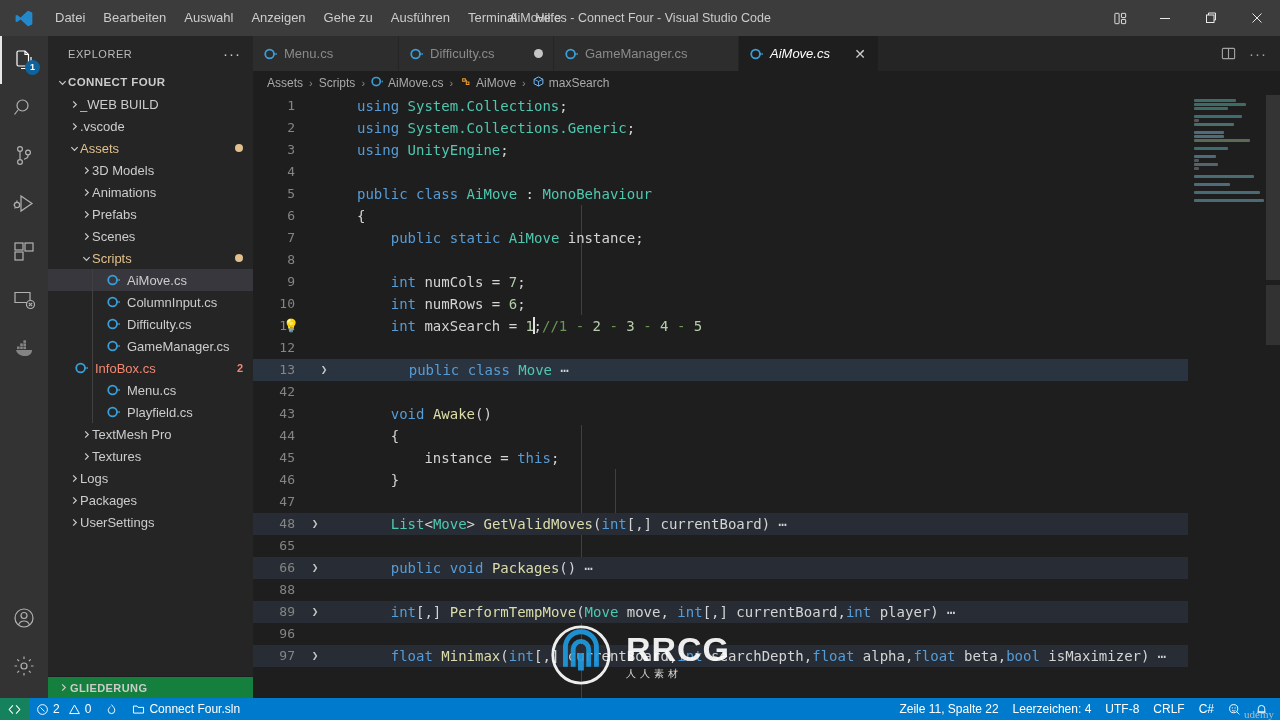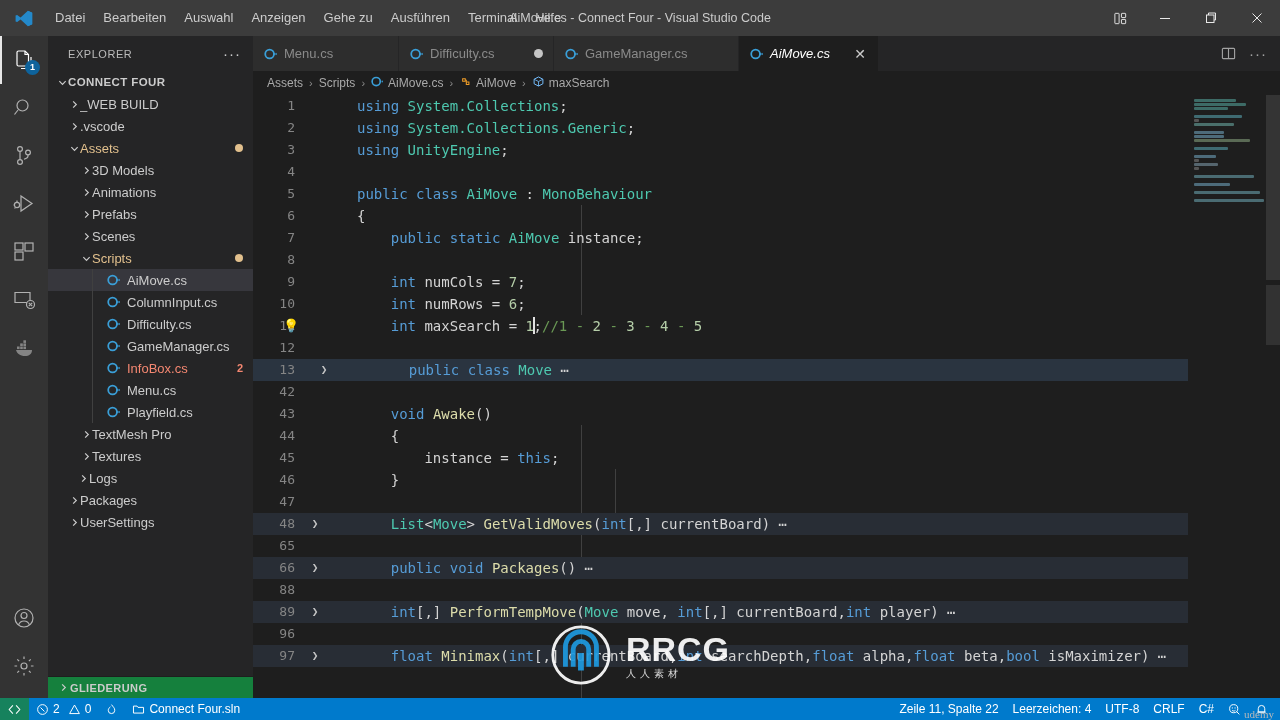--- a/index.html
+++ b/index.html
@@ -438,21 +438,21 @@
         <div class="row" style="padding-left:58px">
           <span class="indent-guide" style="left:44px"></span>
           <span class="cs-ico">
               <svg viewBox="0 0 16 16">
                 <circle cx="6.4" cy="8" r="5" fill="none" stroke="#3a9fd8" stroke-width="2"></circle>
                 <path d="M11 8h1.2M11.6 6.8v2.4M13.2 8h1.2M13.8 6.8v2.4" stroke="#3a9fd8" stroke-width="1.1"></path>
               </svg>
             </span>
           <span class="label">GameManager.cs</span>
         </div>
-        <div class="row err" style="padding-left:58px">
+        <div class="row err" style="padding-left:26px">
           <span class="indent-guide" style="left:44px"></span>
           <span class="cs-ico">
               <svg viewBox="0 0 16 16">
                 <circle cx="6.4" cy="8" r="5" fill="none" stroke="#3a9fd8" stroke-width="2"></circle>
                 <path d="M11 8h1.2M11.6 6.8v2.4M13.2 8h1.2M13.8 6.8v2.4" stroke="#3a9fd8" stroke-width="1.1"></path>
               </svg>
             </span>
           <span class="label">InfoBox.cs</span>
           <span class="cnt">2</span>
         </div>
@@ -486,21 +486,21 @@
           <span class="label">TextMesh Pro</span>
         </div>
         <div class="row" style="padding-left:32px">
           <span class="tw">
               <svg viewBox="0 0 10 10">
                 <polyline points="3.5,1.5 7,5 3.5,8.5"></polyline>
               </svg>
             </span>
           <span class="label">Textures</span>
         </div>
-        <div class="row" style="padding-left:29px">
+        <div class="row" style="padding-left:20px">
           <span class="tw">
               <svg viewBox="0 0 10 10">
                 <polyline points="3.5,1.5 7,5 3.5,8.5"></polyline>
               </svg>
             </span>
           <span class="label">Logs</span>
         </div>
         <div class="row" style="padding-left:20px">
           <span class="tw">
               <svg viewBox="0 0 10 10">

